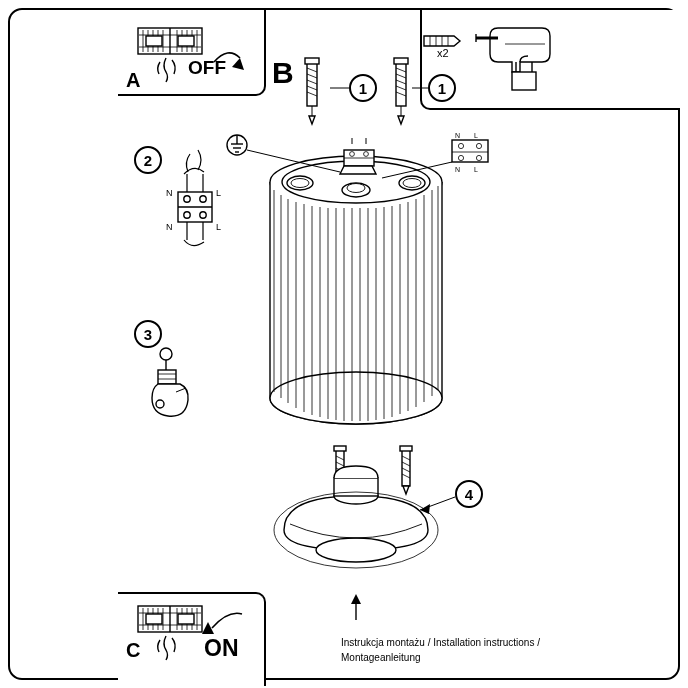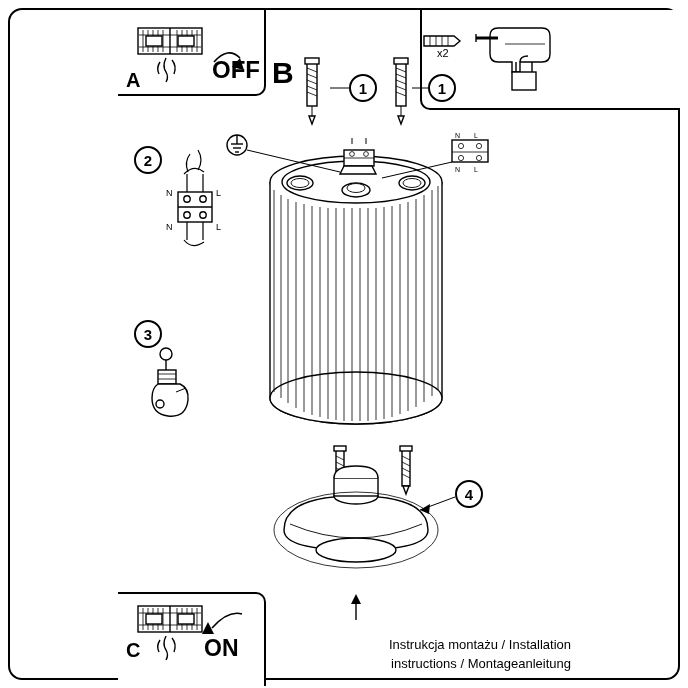--- a/index.html
+++ b/index.html
@@ -39,21 +39,21 @@
 
   .lbl {
     position: absolute;
     font-weight: bold;
     color: #000;
     line-height: 1;
   }
   .lbl-a { left: 126px; top: 70px; font-size: 20px; }
   .lbl-b { left: 272px; top: 58px; font-size: 30px; }
   .lbl-c { left: 126px; top: 640px; font-size: 20px; }
-  .lbl-off { left: 212px; top: 58px; font-size: 24px; }
+  .lbl-off { left: 188px; top: 58px; font-size: 19px; }
   .lbl-on  { left: 204px; top: 637px; font-size: 23px; }
   .lbl-x2  { left: 437px; top: 48px; font-size: 11px; font-weight: normal; }
 
   .circ {
     position: absolute;
     border: 2px solid #000;
     border-radius: 50%;
     box-sizing: border-box;
     background: #fff;
     display: flex;
@@ -67,24 +67,23 @@
   .circ-1b { left: 428px; top: 74px; width: 28px; height: 28px; }
   .circ-2  { left: 134px; top: 146px; width: 28px; height: 28px; }
   .circ-3  { left: 134px; top: 320px; width: 28px; height: 28px; }
   .circ-4  { left: 455px; top: 480px; width: 28px; height: 28px; }
 
   .footer {
     position: absolute;
     left: 341px;
     top: 636px;
     width: 230px;
-    font-size: 13px;
+    font-size: 10px;
     line-height: 1.45;
     color: #000;
-    text-align: right;
   }
 
   svg.art {
     position: absolute;
     left: 0;
     top: 0;
     width: 688px;
     height: 688px;
     pointer-events: none;
   }

